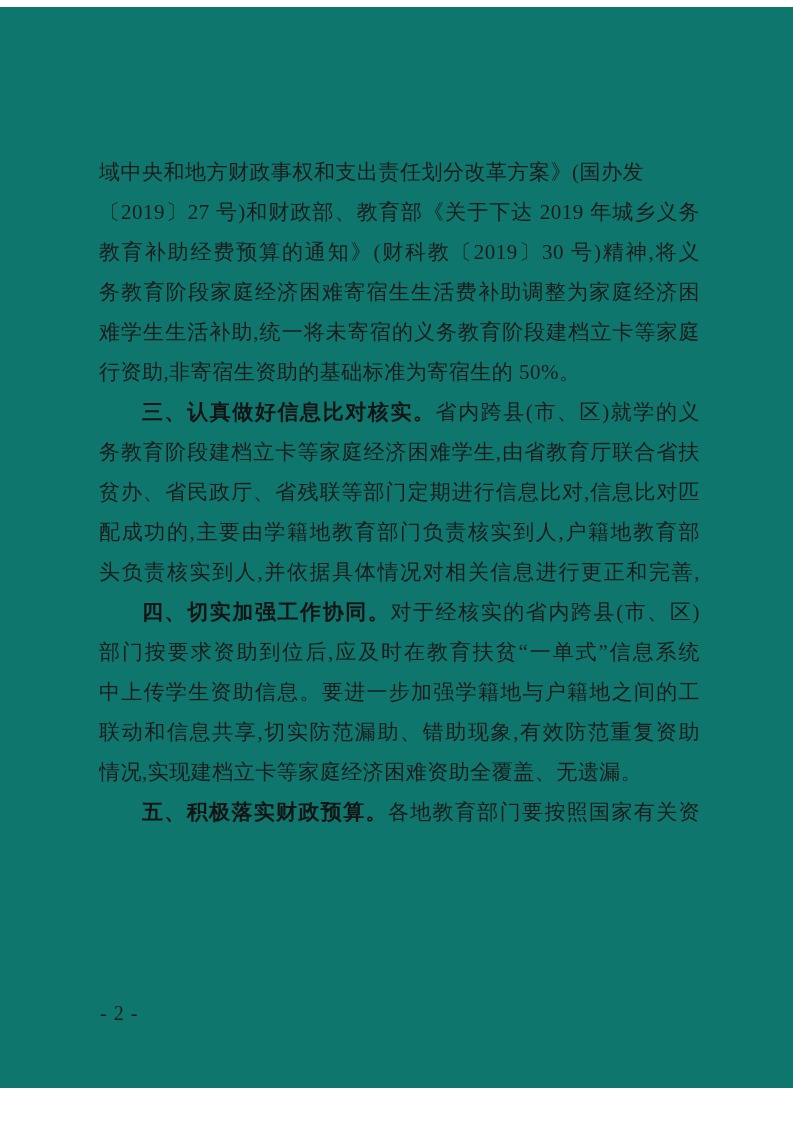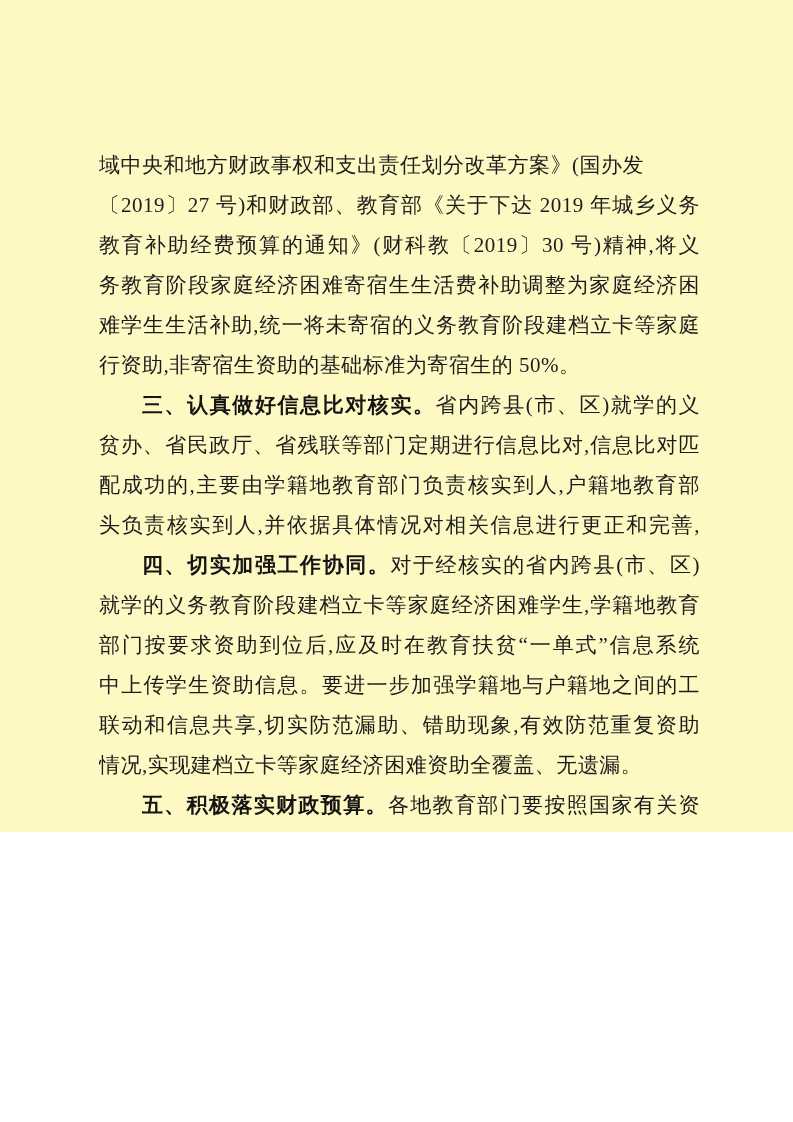--- a/index.html
+++ b/index.html
@@ -3,25 +3,26 @@
 <meta charset="utf-8">
 <style>
   html, body {
     margin: 0;
     padding: 0;
     background: #ffffff;
   }
   .page {
     position: relative;
     width: 793px;
-    height: 832px;
-    background: #fef9c3;
+    height: 1081px;
+    background: #0f766e;
     overflow: hidden;
     font-family: "Liberation Serif", "DejaVu Serif", serif;
     color: #1c1c1c;
+    margin-top: 7px;
   }
   .doc-body {
     position: absolute;
     left: 99px;
     top: 145px;
     width: 601px;
   }
   .line {
     font-size: 21px;
     height: 40px;
@@ -64,28 +65,28 @@
     <div class="line plain">域中央和地方财政事权和支出责任划分改革方案》(国办发</div>
     <div class="line just">〔2019〕27 号)和财政部、教育部《关于下达 2019 年城乡义务</div>
     <div class="line just">教育补助经费预算的通知》(财科教〔2019〕30 号)精神,将义</div>
     <div class="line just">务教育阶段家庭经济困难寄宿生生活费补助调整为家庭经济困</div>
     <div class="line just">难学生生活补助,统一将未寄宿的义务教育阶段建档立卡等家庭</div>
     <div class="line plain">行资助,非寄宿生资助的基础标准为寄宿生的 50%。</div>
 
     <div class="line just indent">
       <span class="hd">三、认真做好信息比对核实。</span><span>省内跨县(市、区)就学的义</span>
     </div>
+    <div class="line just">务教育阶段建档立卡等家庭经济困难学生,由省教育厅联合省扶</div>
     <div class="line just">贫办、省民政厅、省残联等部门定期进行信息比对,信息比对匹</div>
     <div class="line just">配成功的,主要由学籍地教育部门负责核实到人,户籍地教育部</div>
     <div class="line just">头负责核实到人,并依据具体情况对相关信息进行更正和完善,</div>
 
     <div class="line just indent">
       <span class="hd">四、切实加强工作协同。</span><span>对于经核实的省内跨县(市、区)</span>
     </div>
-    <div class="line just">就学的义务教育阶段建档立卡等家庭经济困难学生,学籍地教育</div>
     <div class="line just">部门按要求资助到位后,应及时在教育扶贫“一单式”信息系统</div>
     <div class="line just">中上传学生资助信息。要进一步加强学籍地与户籍地之间的工作</div>
     <div class="line just">联动和信息共享,切实防范漏助、错助现象,有效防范重复资助</div>
     <div class="line plain">情况,实现建档立卡等家庭经济困难资助全覆盖、无遗漏。</div>
 
     <div class="line just indent">
       <span class="hd">五、积极落实财政预算。</span><span>各地教育部门要按照国家有关资助</span>
     </div>
   </div>
 

